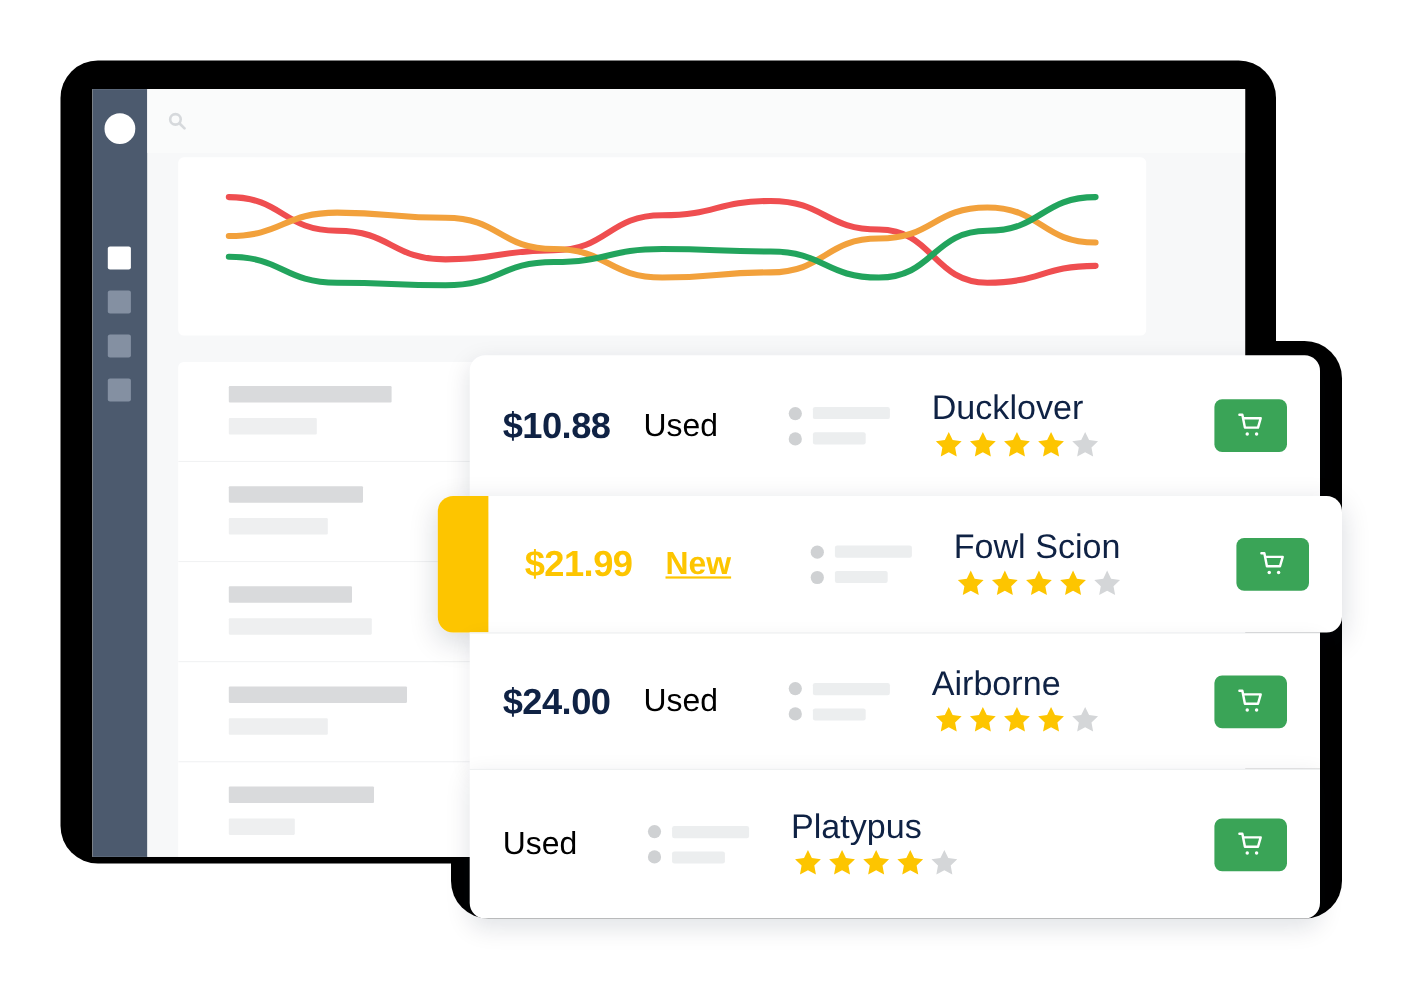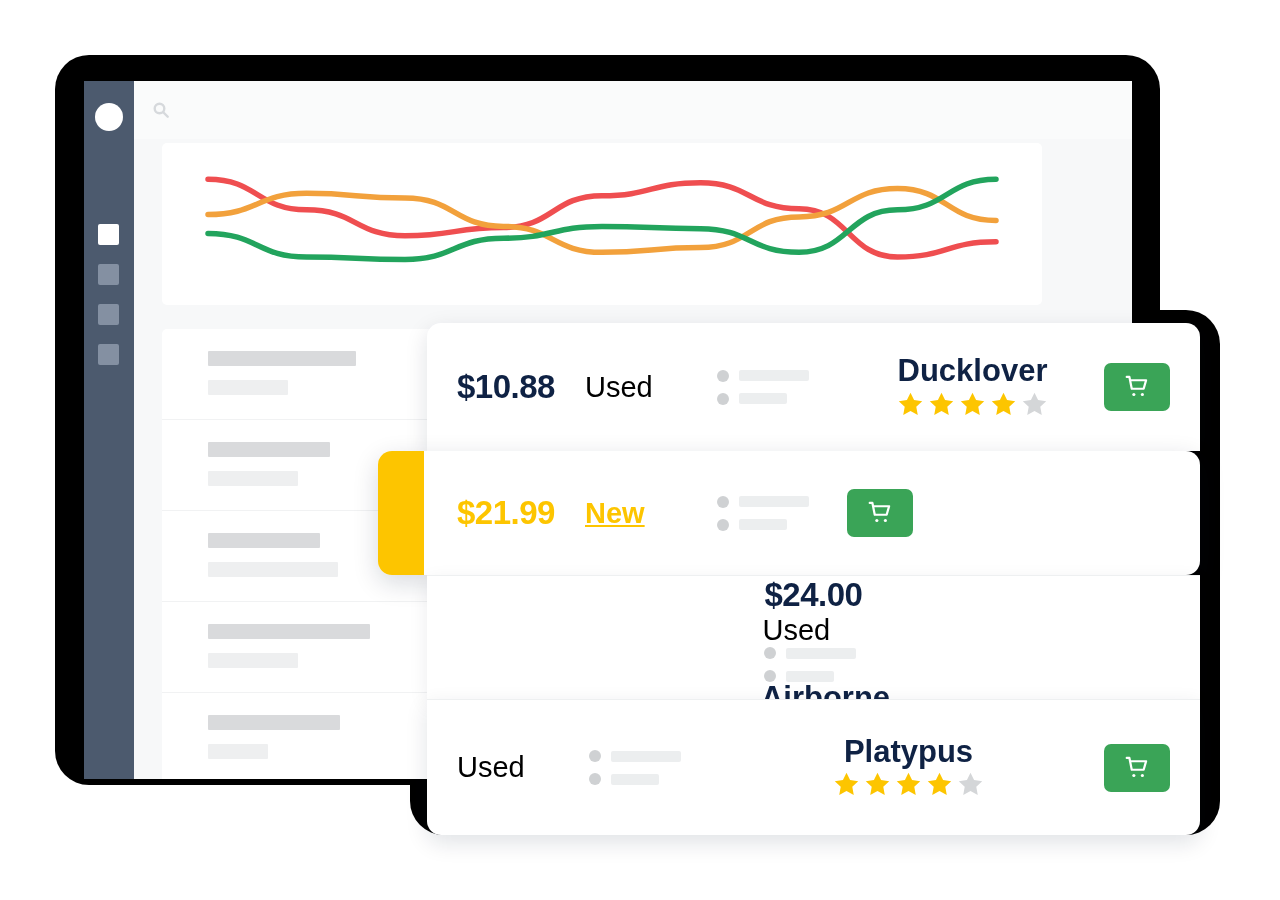--- a/index.html
+++ b/index.html
@@ -156,40 +156,39 @@
     box-sizing: border-box;
   }
   .prow-1 {
     left: 427px; top: 323px;
     width: 773px; height: 128px;
     border-radius: 14px 14px 0 0;
     box-shadow: 0 7px 22px rgba(10,25,50,0.13);
     padding-left: 30px;
   }
   .prow-2 {
-    left: 378px; top: 451px;
+    left: 398px; top: 451px;
     width: 822px; height: 124px;
     border-radius: 14px;
     box-shadow: 0 8px 26px rgba(10,25,50,0.16);
     padding-left: 79px;
   }
   .prow-2 .accent {
     position: absolute;
     left: 0; top: 0;
     width: 46px;
     height: 100%;
     background: #fdc500;
     border-radius: 14px 0 0 14px;
   }
   .prow-3 {
     left: 427px; top: 575px;
     width: 773px; height: 124px;
     box-shadow: 0 6px 18px rgba(10,25,50,0.08);
     padding-left: 30px;
-    flex-direction: column;
   }
   .prow-4 {
     left: 427px; top: 699px;
     width: 773px; height: 136px;
     border-radius: 0 0 14px 14px;
     box-shadow: 0 8px 22px rgba(10,25,50,0.12);
     padding-left: 30px;
     border-top: 1px solid #eef0f1;
   }
   .prow-3 { border-top: 1px solid #eef0f1; }
@@ -225,23 +224,21 @@
     height: 11px;
     background: #eceeef;
     border-radius: 2px;
     margin-left: 10px;
   }
   .bbar.long { width: 70px; }
   .bbar.short { width: 48px; }
 
   .titlewrap {
     flex: 1;
-    text-align: center;
     padding-right: 6px;
-    font-weight: bold;
   }
   .ptitle {
     font-size: 31px;
     color: #0f2244;
     line-height: 1.05;
     white-space: nowrap;
   }
   .stars {
     margin-top: 2px;
     font-size: 0;
@@ -376,20 +373,34 @@
         <div class="blist">
           <div class="bline">
             <span class="bdot"></span>
             <span class="bbar long"></span>
           </div>
           <div class="bline">
             <span class="bdot"></span>
             <span class="bbar short"></span>
           </div>
         </div>
+        <div class="titlewrap">
+          <div class="ptitle">Fowl Scion</div>
+          <div class="stars"><svg viewBox="0 0 24 24">
+              <path fill="#fdc500" d="M12 2.2l2.95 6.15 6.75.9-4.92 4.7 1.23 6.7L12 17.4l-6.01 3.25 1.23-6.7L2.3 9.25l6.75-.9z"></path>
+            </svg><svg viewBox="0 0 24 24">
+              <path fill="#fdc500" d="M12 2.2l2.95 6.15 6.75.9-4.92 4.7 1.23 6.7L12 17.4l-6.01 3.25 1.23-6.7L2.3 9.25l6.75-.9z"></path>
+            </svg><svg viewBox="0 0 24 24">
+              <path fill="#fdc500" d="M12 2.2l2.95 6.15 6.75.9-4.92 4.7 1.23 6.7L12 17.4l-6.01 3.25 1.23-6.7L2.3 9.25l6.75-.9z"></path>
+            </svg><svg viewBox="0 0 24 24">
+              <path fill="#fdc500" d="M12 2.2l2.95 6.15 6.75.9-4.92 4.7 1.23 6.7L12 17.4l-6.01 3.25 1.23-6.7L2.3 9.25l6.75-.9z"></path>
+            </svg><svg viewBox="0 0 24 24">
+              <path fill="#d4d6d8" d="M12 2.2l2.95 6.15 6.75.9-4.92 4.7 1.23 6.7L12 17.4l-6.01 3.25 1.23-6.7L2.3 9.25l6.75-.9z"></path>
+            </svg></div>
+        </div>
         <button class="cartbtn">
           <svg viewBox="0 0 24 24" fill="none" stroke="#ffffff" stroke-width="1.9" stroke-linecap="round" stroke-linejoin="round">
             <path d="M3.2 3.4h2.3l2 10.1h10.2l2.1-7.3H6.3"></path>
             <circle cx="9.3" cy="18.4" r="1.35" fill="#ffffff" stroke="none"></circle>
             <circle cx="16.6" cy="18.4" r="1.35" fill="#ffffff" stroke="none"></circle>
           </svg>
         </button>
       </div>
       <div class="prow prow-3">
         <div class="price">$24.00</div>

